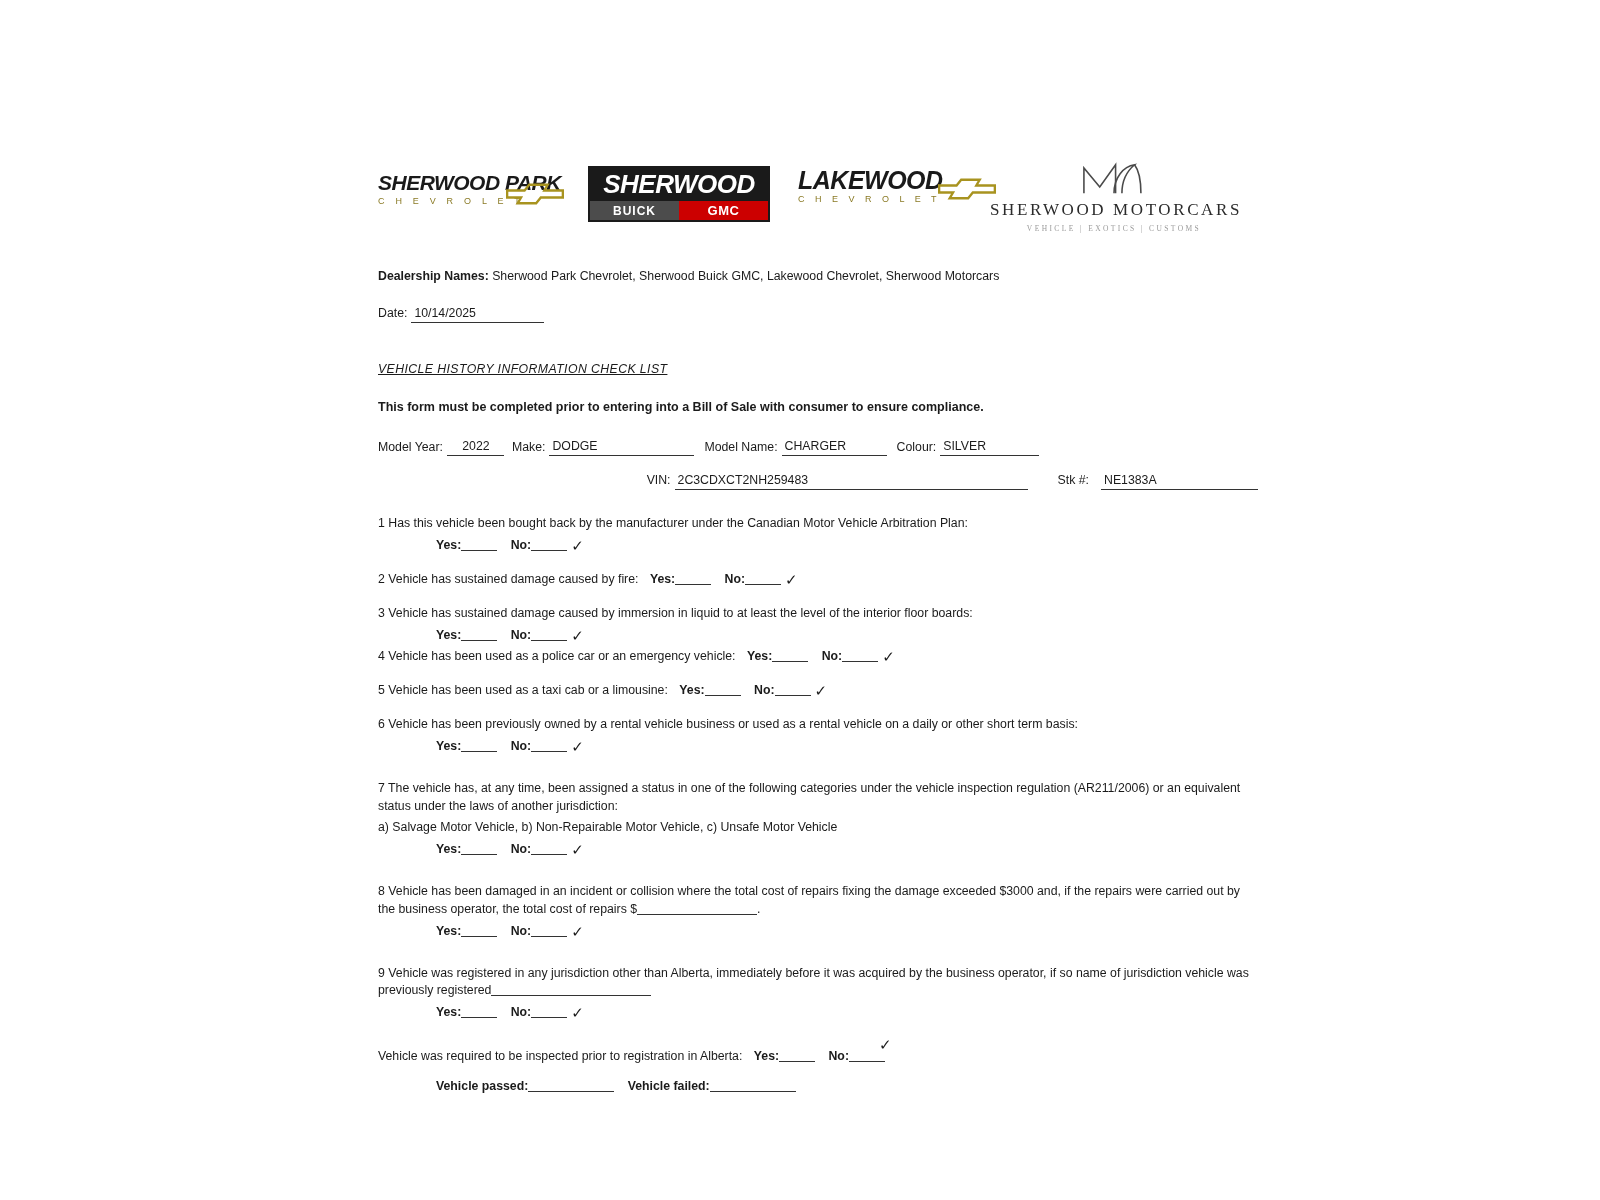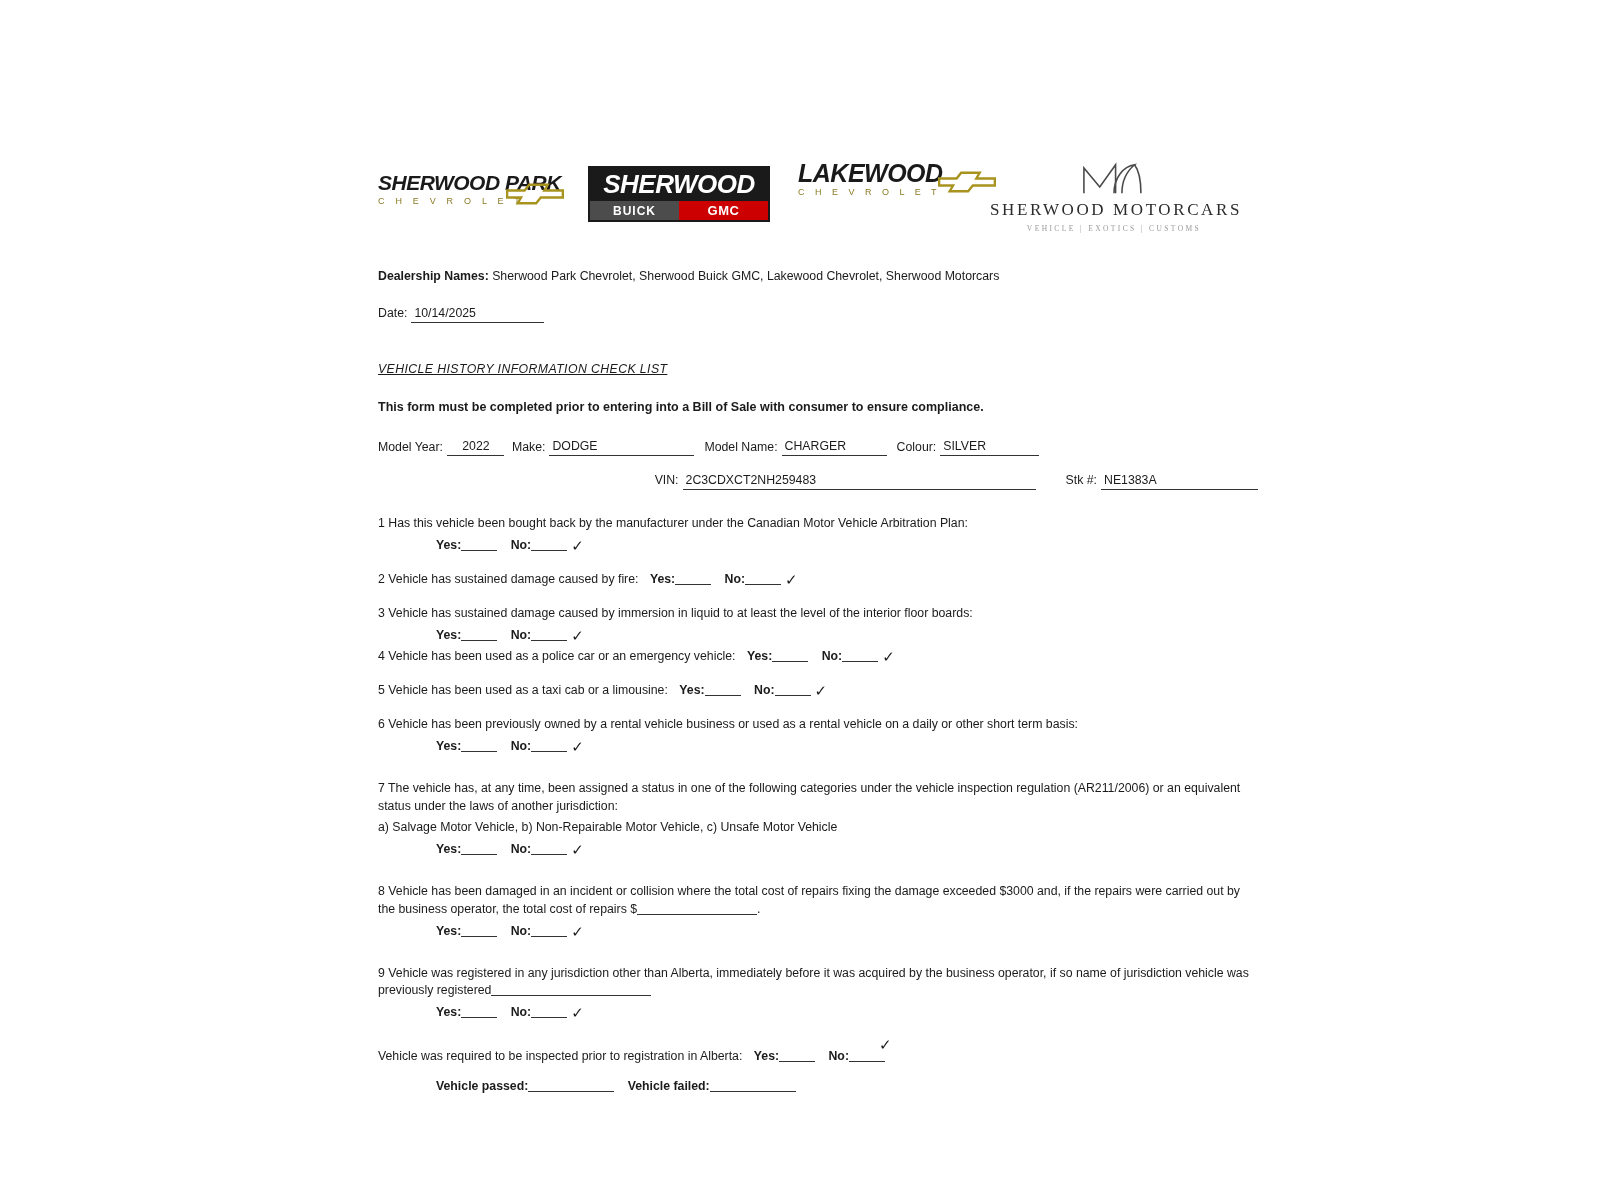--- a/index.html
+++ b/index.html
@@ -108,21 +108,21 @@
     letter-spacing: 0.5px;
     display: flex;
     align-items: center;
     justify-content: center;
   }
 
   
   .logo-lwc {
     position: absolute;
     left: 420px;
-    top: 0;
+    top: 7px;
     width: 200px;
   }
   .logo-lwc .l1 {
     font-weight: bold;
     font-style: italic;
     font-size: 25px;
     letter-spacing: -0.5px;
     color: #1a1a1a;
     line-height: 26px;
     white-space: nowrap;
@@ -311,21 +311,21 @@
       <span class="lbl" style="margin-left:10px;">Model Name:</span>
       <span class="field" style="width:100px; margin-left:4px;">CHARGER</span>
       <span class="lbl" style="margin-left:10px;">Colour:</span>
       <span class="field" style="width:94px; margin-left:4px;">SILVER</span>
     </div>
 
     <div class="veh-line2">
       <span class="lbl">VIN:</span>
       <span class="field" style="width:348px; margin-left:4px;">2C3CDXCT2NH259483</span>
       <span class="lbl" style="margin-left:30px;">Stk #:</span>
-      <span class="field" style="width:152px; margin-left:4px;">NE1383A</span>
+      <span class="field" style="width:152px; margin-left:12px;">NE1383A</span>
     </div>
 
     <div class="q-block">
       <div class="q">
         <span>1</span>
         <span>Has this vehicle been bought back by the manufacturer under the Canadian Motor Vehicle Arbitration Plan:</span>
       </div>
       <div class="ans">
         <span>Yes:</span><span class="blank" style="width:36px;"></span>
         <span style="margin-left:10px;">No:</span><span class="blank" style="width:36px;"></span><span class="tick"><span>✓</span></span>

